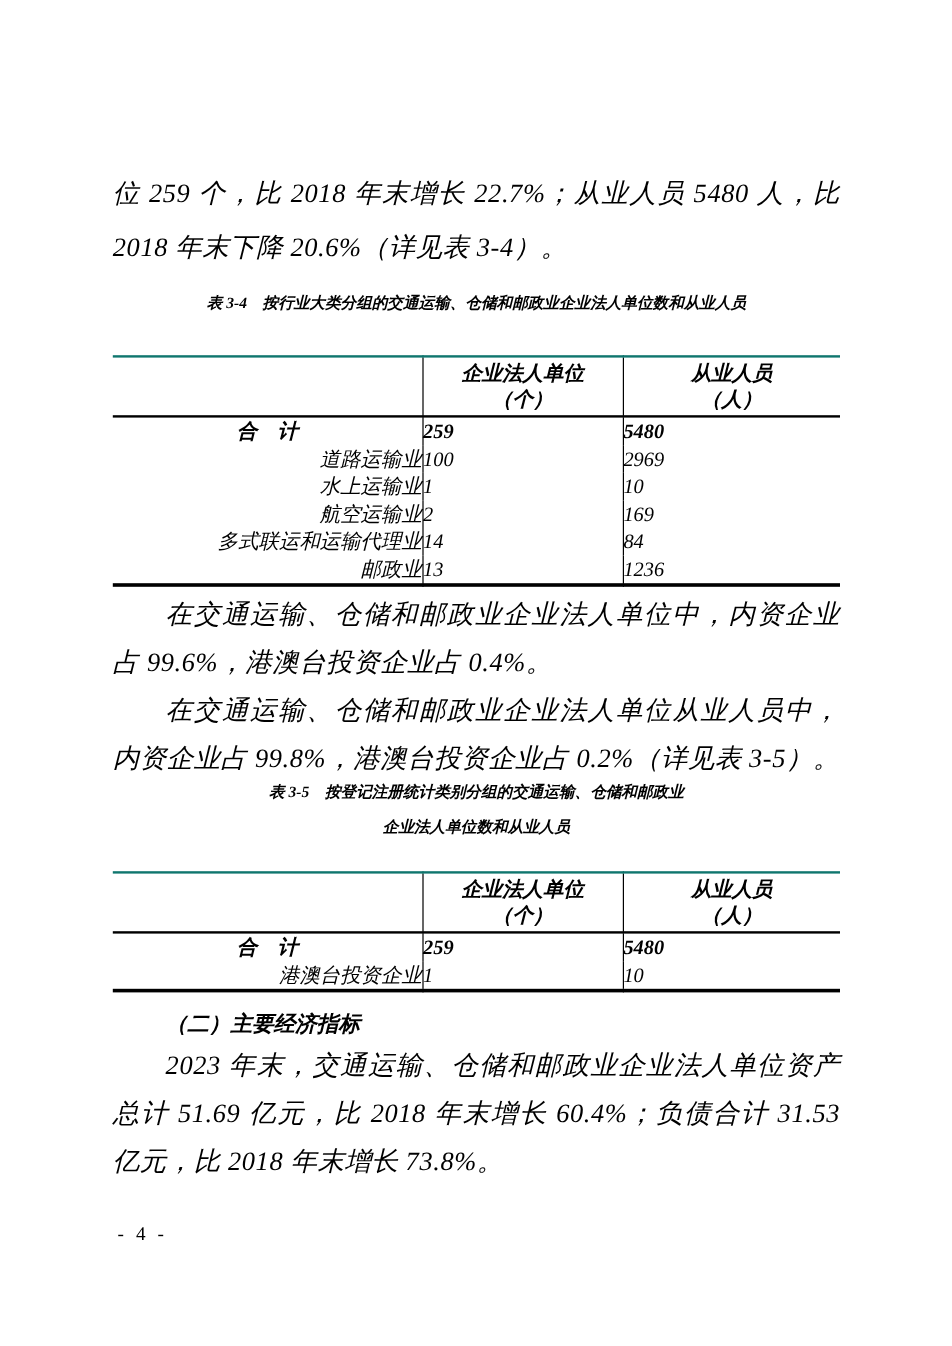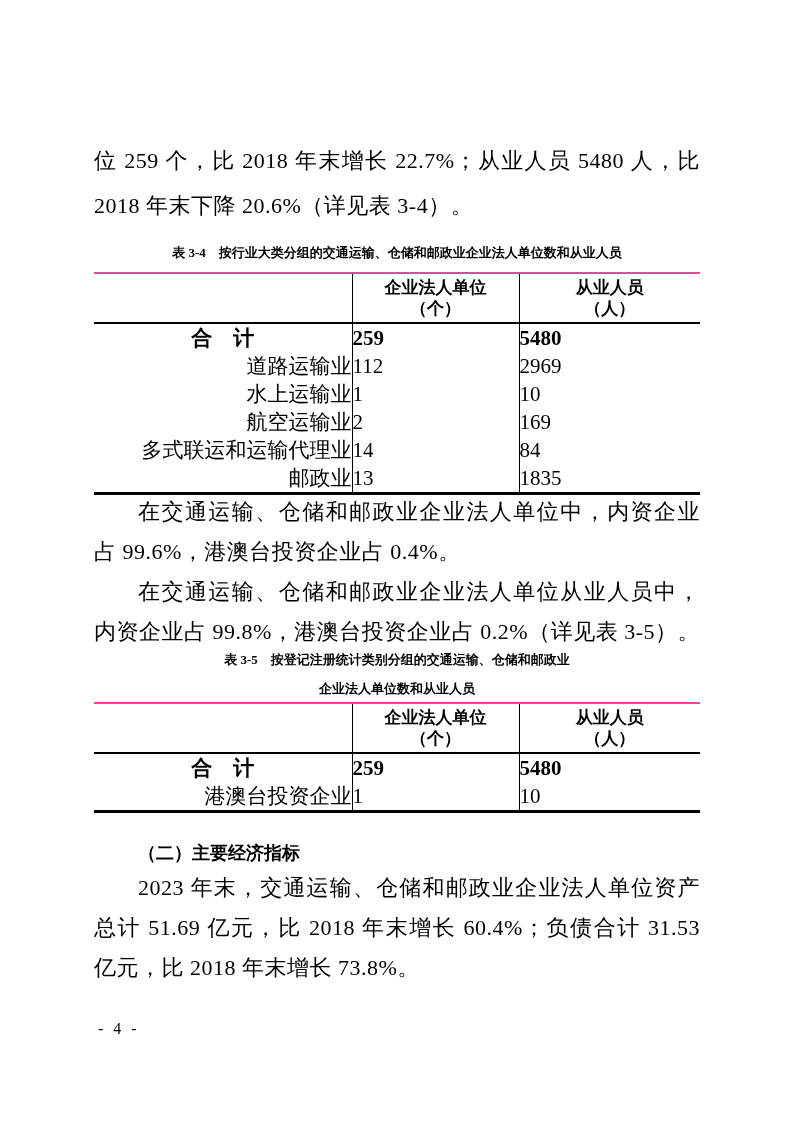--- a/index.html
+++ b/index.html
@@ -7,21 +7,21 @@
   .page {
     position: relative;
     width: 793px;
     height: 1122px;
     background: #ffffff;
     color: #000000;
     font-family: "Liberation Serif", "DejaVu Serif", serif;
     overflow: hidden;
     margin: 0 auto;
   }
-  .block { position: absolute; left: 94px; width: 606px; }
+  .block { position: absolute; left: 94px; width: 606px; font-style: italic; }
   .body-text {
     font-size: 22px;
     line-height: 40px;
     text-align: justify;
     letter-spacing: 0.5px;
     color: #000000;
   }
   .indent { text-indent: 44px; }
   .p1 { top: 138px; line-height: 45px; }
   .p2 { top: 492px; }
@@ -40,29 +40,30 @@
     top: 838px;
     font-size: 18px;
     font-weight: bold;
     text-indent: 44px;
     line-height: 30px;
   }
   table.stat-table {
     border-collapse: collapse;
     table-layout: fixed;
     width: 606px;
-    border-top: 2px solid #ec4899;
+    border-top: 2px solid #0f766e;
     border-bottom: 3px solid #000;
+    margin-top: 24px;
   }
   .t34 { top: 272px; }
   .t35 { top: 702px; }
   table.stat-table thead tr { border-bottom: 2px solid #000; }
   table.stat-table td { padding: 0; vertical-align: middle; }
   table.stat-table thead td { height: 50px; text-align: center; }
-  table.stat-table tbody td { height: 23px; font-size: 21px; }
+  table.stat-table tbody td { height: 23px; font-size: 17px; }
   .hdr-line { font-size: 17px; font-weight: bold; line-height: 21px; text-align: center; }
   td.vline { border-left: 1px solid #000; }
   td.label-cell { text-align: right; padding-left: 2px; }
   td.num-cell { padding-right: 3px; }
   tr.total-row td { font-weight: bold; }
   tr.total-row td.label-cell { text-align: center; padding-left: 0; }
   .page-number {
     position: absolute;
     left: 98px;
     top: 1020px;
@@ -100,42 +101,42 @@
       </tr>
     </thead>
     <tbody>
       <tr class="total-row">
         <td class="label-cell">合　计</td>
         <td class="vline num-cell">259</td>
         <td class="vline num-cell">5480</td>
       </tr>
       <tr>
         <td class="label-cell">道路运输业</td>
-        <td class="vline num-cell">112</td>
+        <td class="vline num-cell">100</td>
         <td class="vline num-cell">2969</td>
       </tr>
       <tr>
         <td class="label-cell">水上运输业</td>
         <td class="vline num-cell">1</td>
         <td class="vline num-cell">10</td>
       </tr>
       <tr>
         <td class="label-cell">航空运输业</td>
         <td class="vline num-cell">2</td>
         <td class="vline num-cell">169</td>
       </tr>
       <tr>
         <td class="label-cell">多式联运和运输代理业</td>
         <td class="vline num-cell">14</td>
         <td class="vline num-cell">84</td>
       </tr>
       <tr>
         <td class="label-cell">邮政业</td>
         <td class="vline num-cell">13</td>
-        <td class="vline num-cell">1835</td>
+        <td class="vline num-cell">1236</td>
       </tr>
     </tbody>
   </table>
 
   <p class="block body-text indent p2">在交通运输、仓储和邮政业企业法人单位中，内资企业占 99.6%，港澳台投资企业占 0.4%。</p>
 
   <p class="block body-text indent p3">在交通运输、仓储和邮政业企业法人单位从业人员中，内资企业占 99.8%，港澳台投资企业占 0.2%（详见表 3-5）。</p>
 
   <div class="block caption c35">
     <div>表 3-5　按登记注册统计类别分组的交通运输、仓储和邮政业</div>

